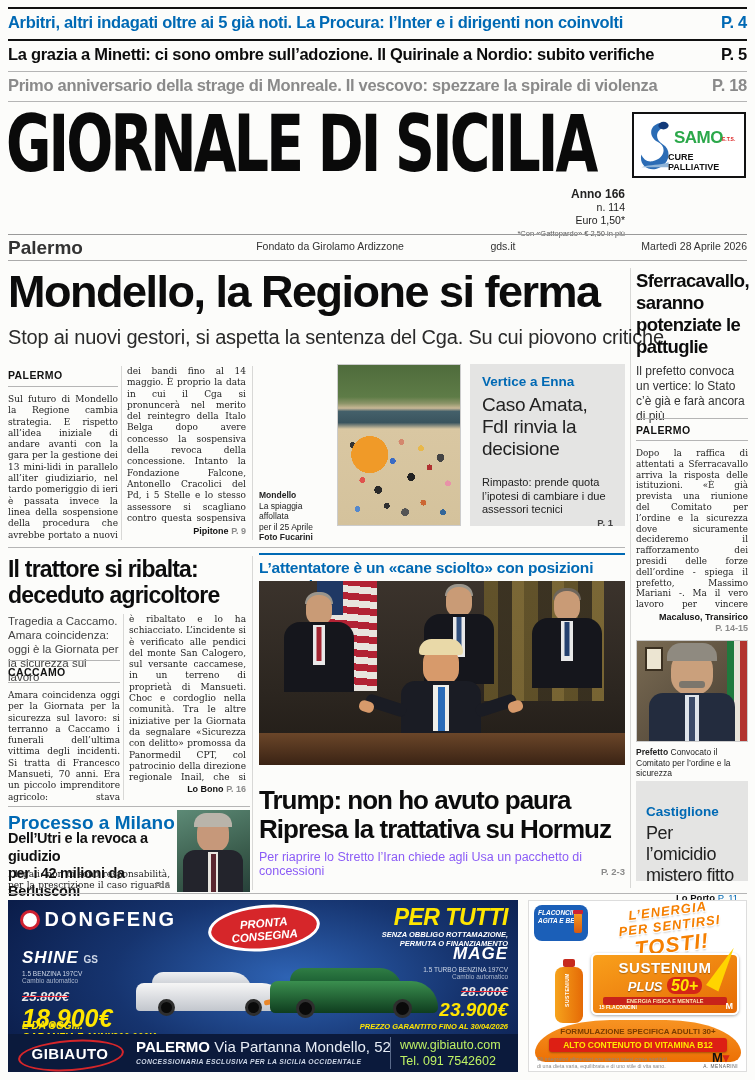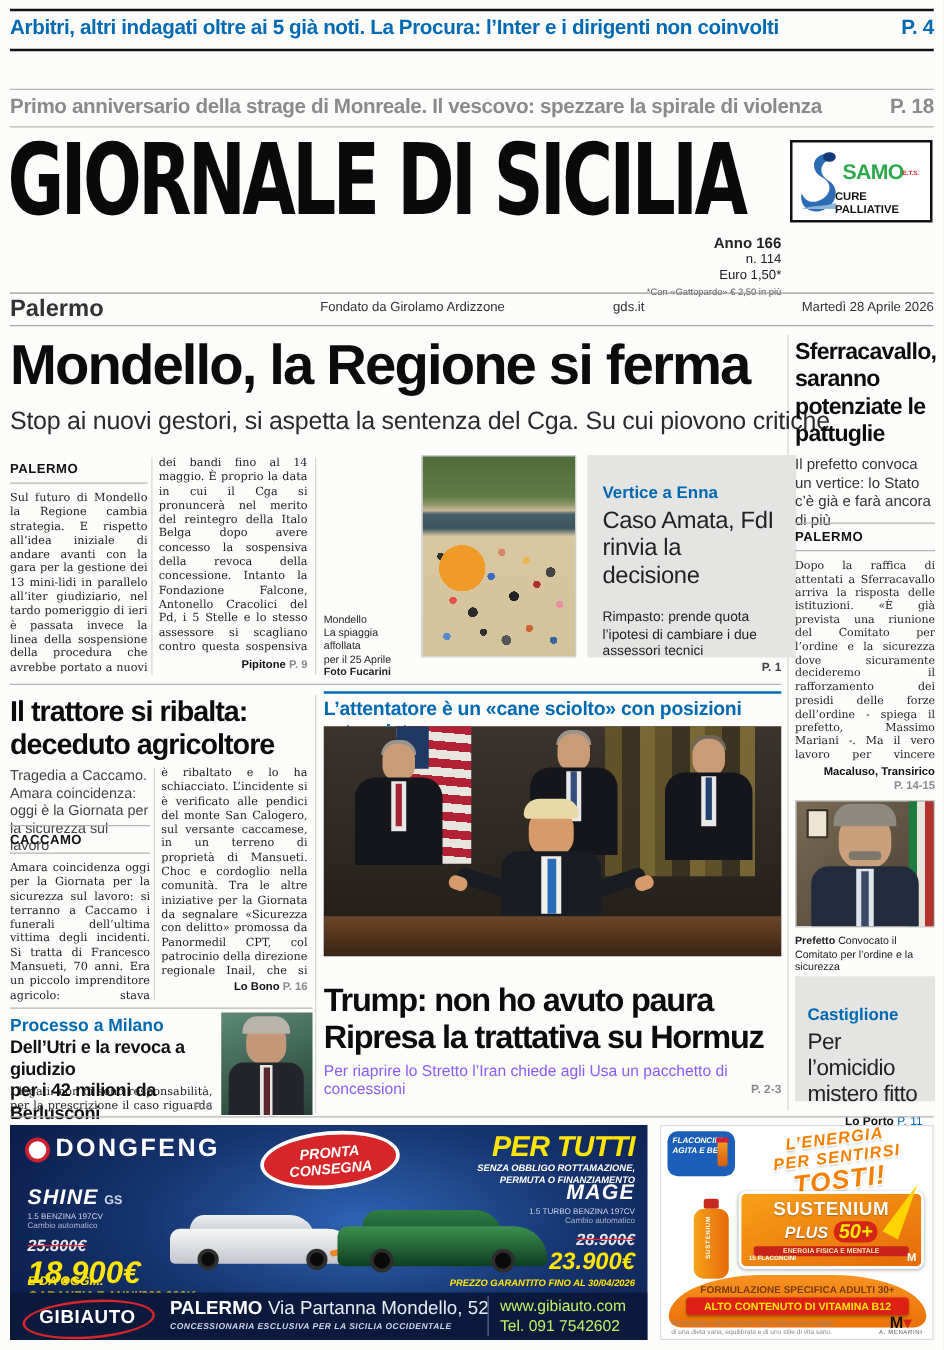--- a/index.html
+++ b/index.html
@@ -82,20 +82,24 @@
 <body>
 
 <div class="page">
 
   <div class="rule" style="left:8px;top:7px;width:739px;"></div>
   <div class="ts-row blue" style="top:13px;">
     <span>Arbitri, altri indagati oltre ai 5 già noti. La Procura: l’Inter e i dirigenti non coinvolti</span>
     <span class="pg">P. 4</span>
   </div>
   <div class="rule" style="left:8px;top:39px;width:739px;"></div>
+  <div class="ts-row" style="top:45px;color:#0d0d0d;">
+    <span>La grazia a Minetti: ci sono ombre sull’adozione. Il Quirinale a Nordio: subito verifiche</span>
+    <span class="pg">P. 5</span>
+  </div>
   <div class="rule-thin" style="left:8px;top:71px;width:739px;"></div>
   <div class="ts-row gray" style="top:76px;">
     <span>Primo anniversario della strage di Monreale. Il vescovo: spezzare la spirale di violenza</span>
     <span class="pg">P. 18</span>
   </div>
   <div class="rule-thin" style="left:8px;top:101px;width:739px;"></div>
 
   <div class="mast-title">GIORNALE DI SICILIA</div>
   <div class="mast-info">
     <div style="font-weight:bold;font-size:12px;">Anno 166</div>
@@ -133,29 +137,29 @@
   <div class="abs serif" style="left:8px;top:394px;width:110px;height:146px;">Sul futuro di Mondello la Regione cambia strategia. E rispetto all’idea iniziale di andare avanti con la gara per la gestione dei 13 mini-lidi in parallelo all’iter giudiziario, nel tardo pomeriggio di ieri è passata invece la linea della sospensione della procedura che avrebbe portato a nuovi gestori. In attesa delle decisioni dei giudici amministrativi, si ferma tutto. L’assessore al Territorio, Giusi Savarino, ha già firmato la sospensione</div>
   <div class="vline" style="left:121px;top:366px;height:174px;"></div>
   <div class="abs serif" style="left:127px;top:366px;width:119px;height:158px;">dei bandi fino al 14 maggio. È proprio la data in cui il Cga si pronuncerà nel merito del reintegro della Italo Belga dopo avere concesso la sospensiva della revoca della concessione. Intanto la Fondazione Falcone, Antonello Cracolici del Pd, i 5 Stelle e lo stesso assessore si scagliano contro questa sospensiva decisa dal presidente del Cga, Ermanno De Francisco. Critiche politiche legate anche all’interdittiva antimafia che è stata alla base della revoca. Ma l’Italo-Belga si difende pure su questo punto.</div>
   <div class="abs byline" style="left:127px;top:526px;width:119px;">
     <span>Pipitone</span>
     <span class="pagenum">P. 9</span>
   </div>
   <div class="vline" style="left:252px;top:366px;height:174px;"></div>
 
   <div class="abs capt" style="left:259px;top:490px;width:72px;">
-    <div style="font-weight:normal;">Mondello</div>
+    <div style="font-weight:bold;">Mondello</div>
     <div>La spiaggia affollata</div>
     <div>per il 25 Aprile</div>
     <div style="font-weight:bold;">Foto Fucarini</div>
   </div>
 
   <div class="ph beach" style="left:337px;top:364px;width:124px;height:162px;"></div>
 
-  <div class="box-gray" style="left:470px;top:364px;width:167px;height:162px;box-sizing:border-box;padding:22px 12px;">
+  <div class="box-gray" style="left:470px;top:364px;width:155px;height:162px;box-sizing:border-box;padding:10px 12px;">
     <div class="blue" style="font-weight:bold;font-size:13.5px;">Vertice a Enna</div>
     <div style="font-size:19px;line-height:22px;color:#222;margin-top:5px;letter-spacing:-.3px;">Caso Amata, FdI rinvia la decisione</div>
     <div style="font-size:11px;line-height:13.5px;color:#222;margin-top:16px;">Rimpasto: prende quota l’ipotesi di cambiare i due assessori tecnici</div>
     <div style="text-align:right;font-weight:bold;font-size:9.5px;color:#444;">P. 1</div>
   </div>
 
   <div class="rule-thin" style="left:8px;top:547px;width:617px;"></div>
 
   <div class="abs" style="left:8px;top:556px;width:246px;font-weight:bold;font-size:23px;line-height:26px;letter-spacing:-.8px;color:#0c0c0c;">Il trattore si ribalta: deceduto agricoltore</div>
   <div class="abs" style="left:8px;top:614px;width:112px;font-size:11.5px;line-height:14px;color:#444;">Tragedia a Caccamo. Amara coincidenza: oggi è la Giornata per la sicurezza sul lavoro</div>
@@ -166,21 +170,21 @@
   <div class="vline" style="left:123px;top:614px;height:186px;"></div>
   <div class="abs serif" style="left:129px;top:614px;width:117px;height:168px;">è ribaltato e lo ha schiacciato. L’incidente si è verificato alle pendici del monte San Calogero, sul versante caccamese, in un terreno di proprietà di Mansueti. Choc e cordoglio nella comunità. Tra le altre iniziative per la Giornata da segnalare «Sicurezza con delitto» promossa da Panormedil CPT, col patrocinio della direzione regionale Inail, che si svolgerà dalle 9 nella sede di Panormedil CPT, via Borremans 17 a Palermo.</div>
   <div class="abs byline" style="left:129px;top:784px;width:117px;">
     <span>Lo Bono</span>
     <span class="pagenum">P. 16</span>
   </div>
 
   <div class="rule-thin" style="left:8px;top:806px;width:242px;"></div>
   <div class="vline" style="left:252px;top:556px;height:334px;"></div>
 
-  <div class="abs blue" style="left:8px;top:812px;font-weight:bold;font-size:14px;">Processo a Milano</div>
+  <div class="abs blue" style="left:8px;top:812px;font-weight:bold;font-size:19px;">Processo a Milano</div>
   <div class="abs" style="left:8px;top:830px;width:170px;font-weight:bold;font-size:14.5px;line-height:17.5px;letter-spacing:-.3px;">
     <div>Dell’Utri e la revoca a giudizio</div>
     <div>per i 42 milioni da Berlusconi</div>
   </div>
   <div class="abs serif" style="left:8px;top:869px;width:162px;height:22px;">I legali: non ci sono responsabilità, per la prescrizione il caso riguarda solo 10 milioni.</div>
   <div class="abs" style="left:8px;top:880px;width:162px;text-align:right;font-weight:bold;font-size:9px;color:#8a8a8a;">P. 6</div>
   <div class="ph dellbg" style="left:177px;top:810px;width:73px;height:82px;">
     <div class="tp" style="left:20px;top:8px;width:32px;height:34px;background:#c6987a;border-radius:14px;"></div>
     <div class="tp" style="left:17px;top:3px;width:38px;height:14px;background:#b9b4aa;border-radius:12px 12px 0 0;"></div>
     <div class="tp" style="left:6px;top:40px;width:60px;height:42px;background:#23242c;border-radius:12px 12px 0 0;"></div>

